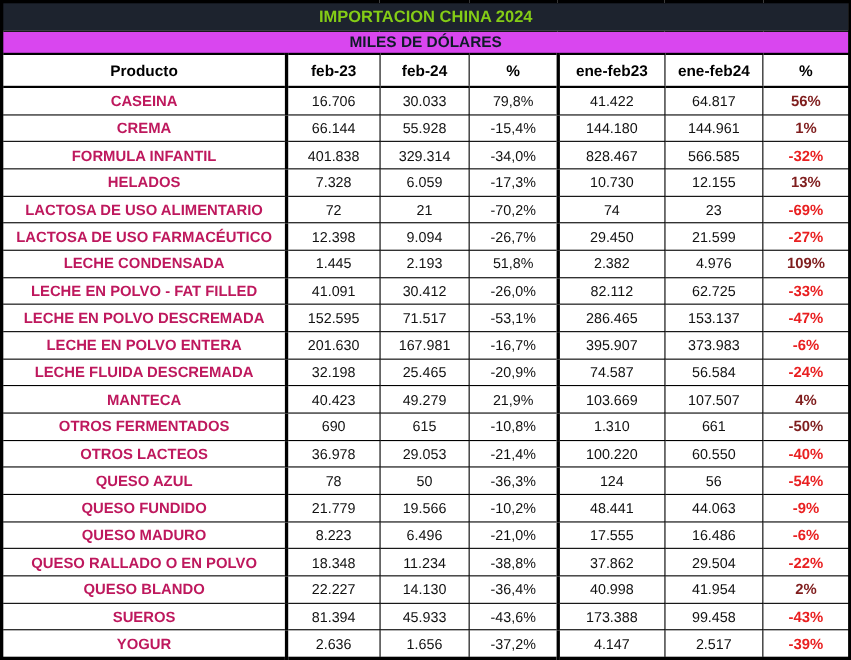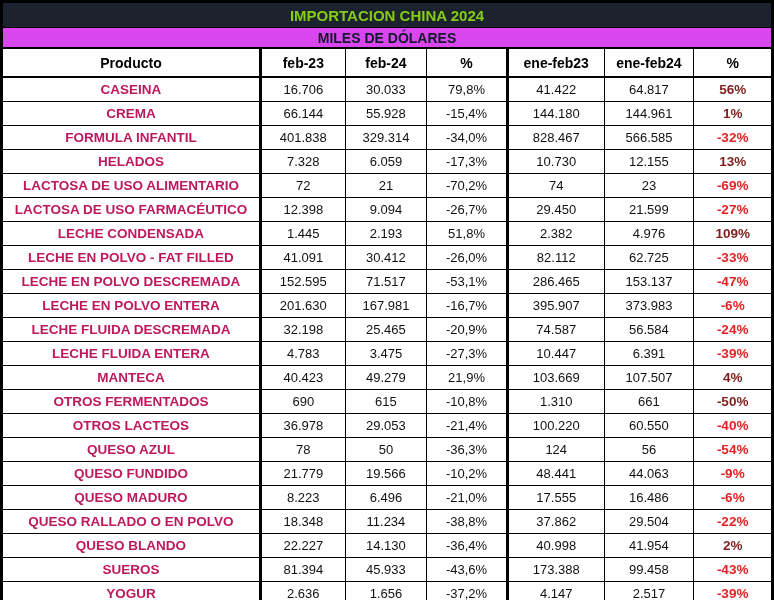--- a/index.html
+++ b/index.html
@@ -139,29 +139,20 @@
     <tr>
       <td class="prod sep">LECHE FLUIDA DESCREMADA</td>
       <td class="num">32.198</td>
       <td class="num">25.465</td>
       <td class="num sep">-20,9%</td>
       <td class="num">74.587</td>
       <td class="num">56.584</td>
       <td class="pct red">-24%</td>
     </tr>
     <tr>
-      <td class="prod sep">LECHE FLUIDA ENTERA</td>
-      <td class="num">4.783</td>
-      <td class="num">3.475</td>
-      <td class="num sep">-27,3%</td>
-      <td class="num">10.447</td>
-      <td class="num">6.391</td>
-      <td class="pct red">-39%</td>
-    </tr>
-    <tr>
       <td class="prod sep">MANTECA</td>
       <td class="num">40.423</td>
       <td class="num">49.279</td>
       <td class="num sep">21,9%</td>
       <td class="num">103.669</td>
       <td class="num">107.507</td>
       <td class="pct green">4%</td>
     </tr>
     <tr>
       <td class="prod sep">OTROS FERMENTADOS</td>

